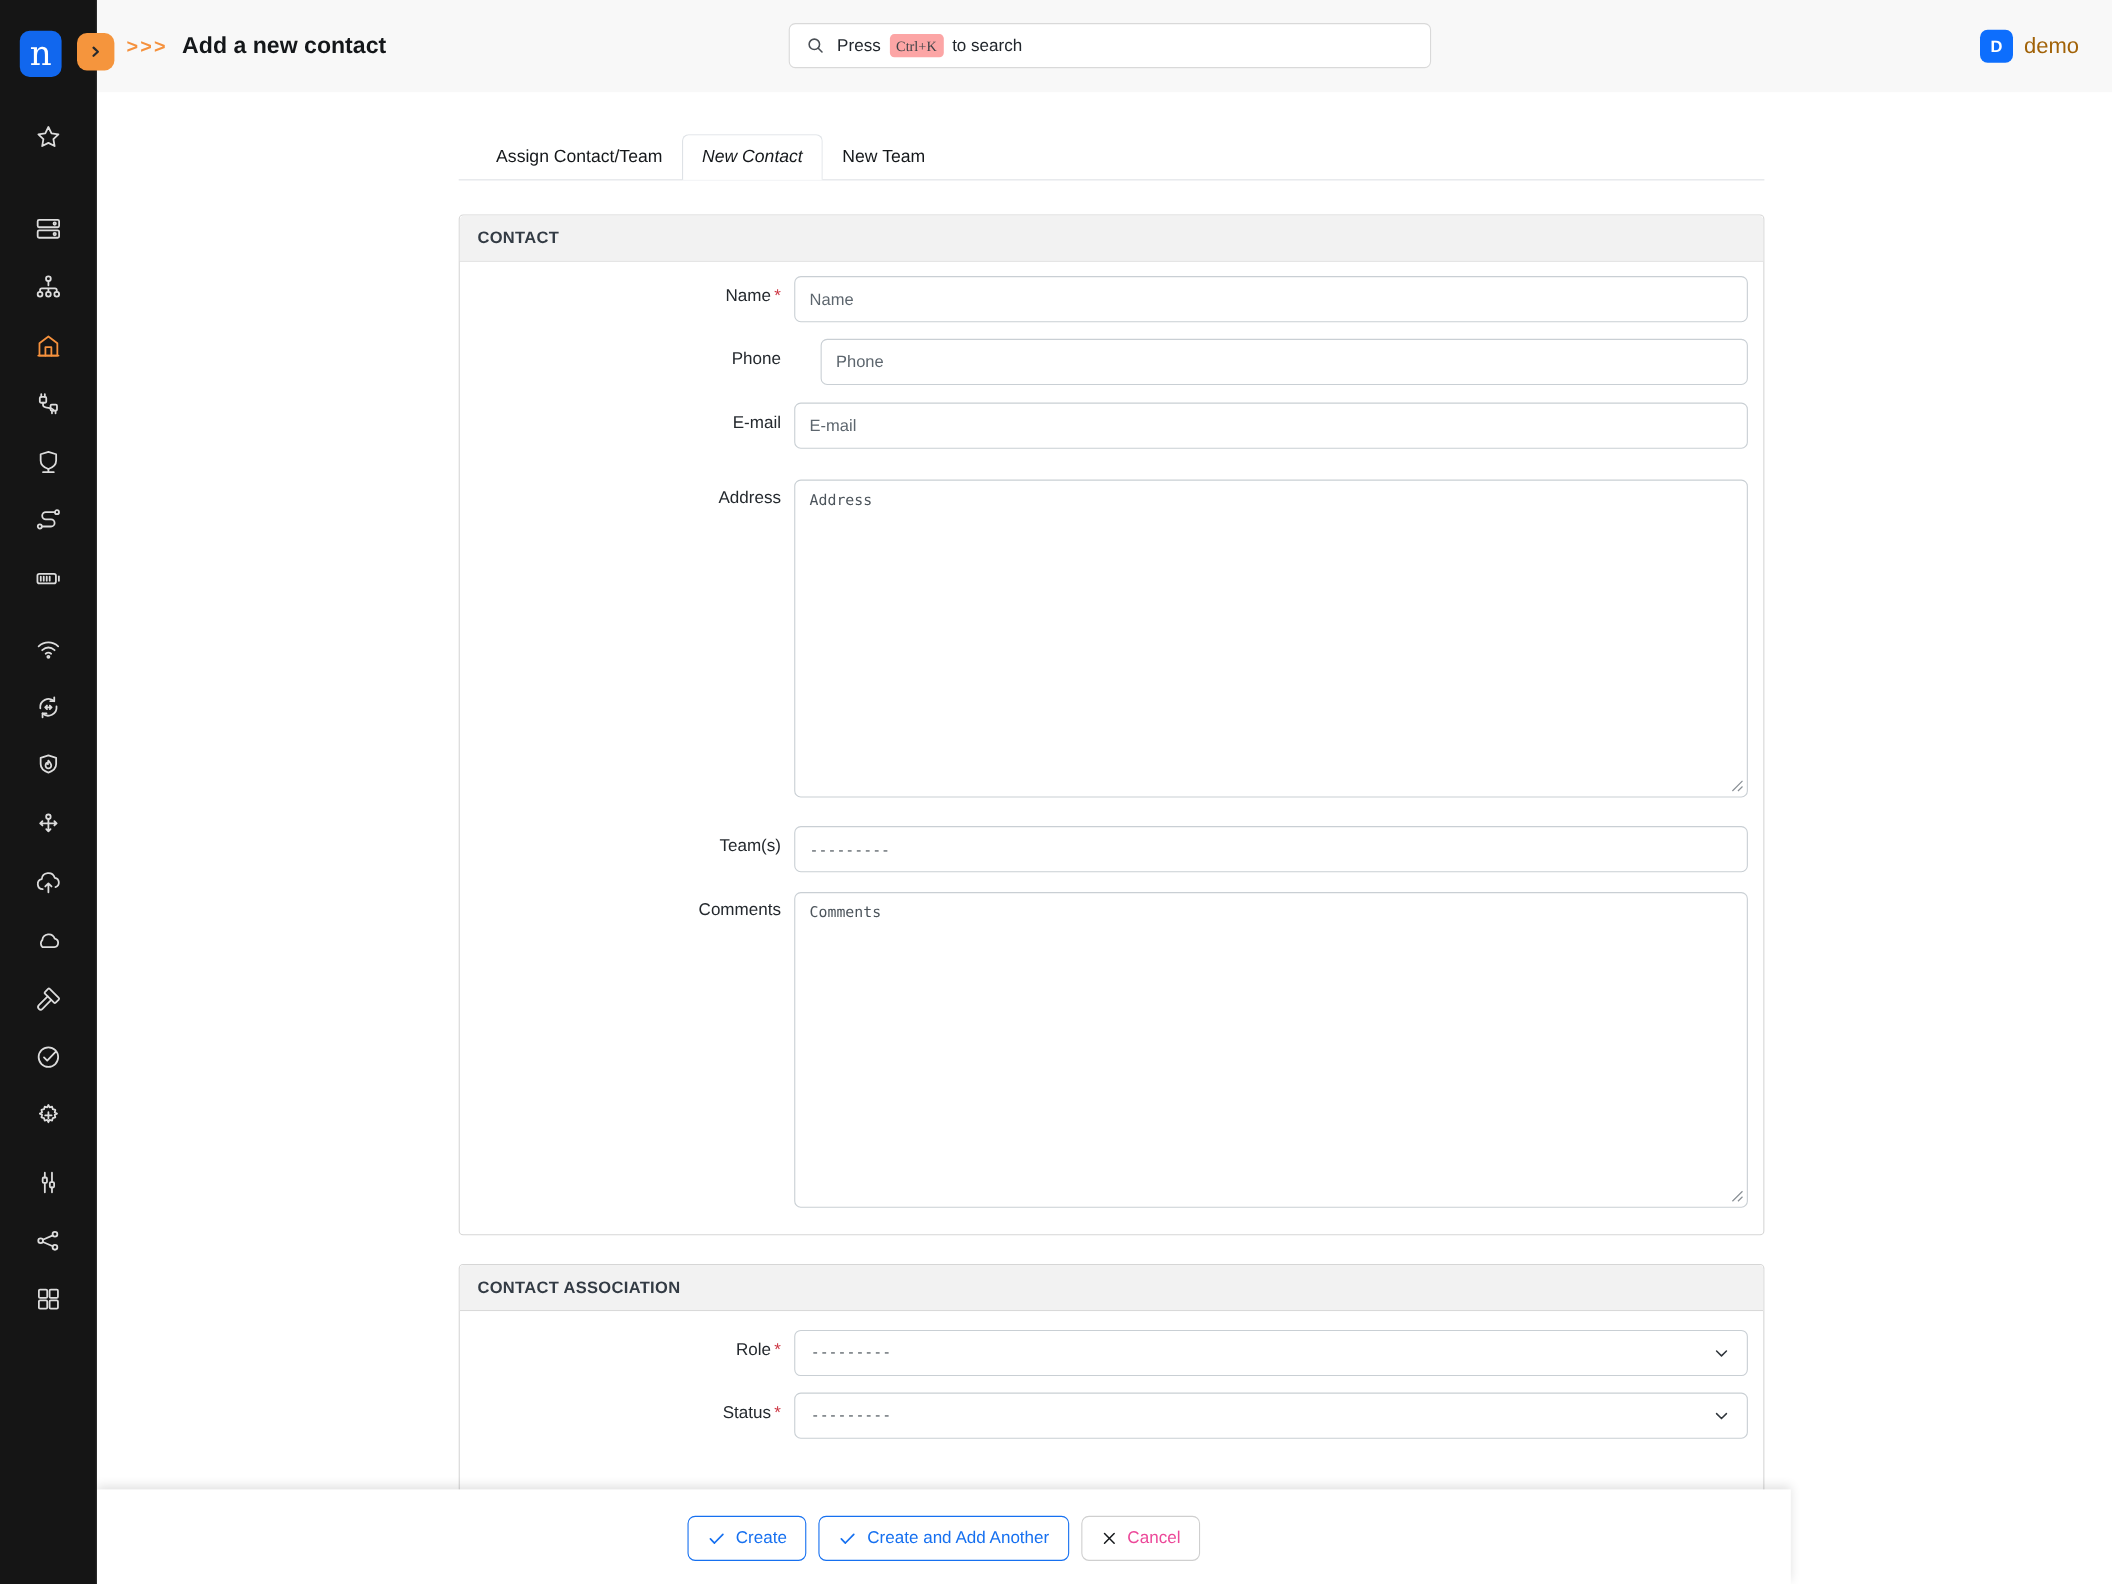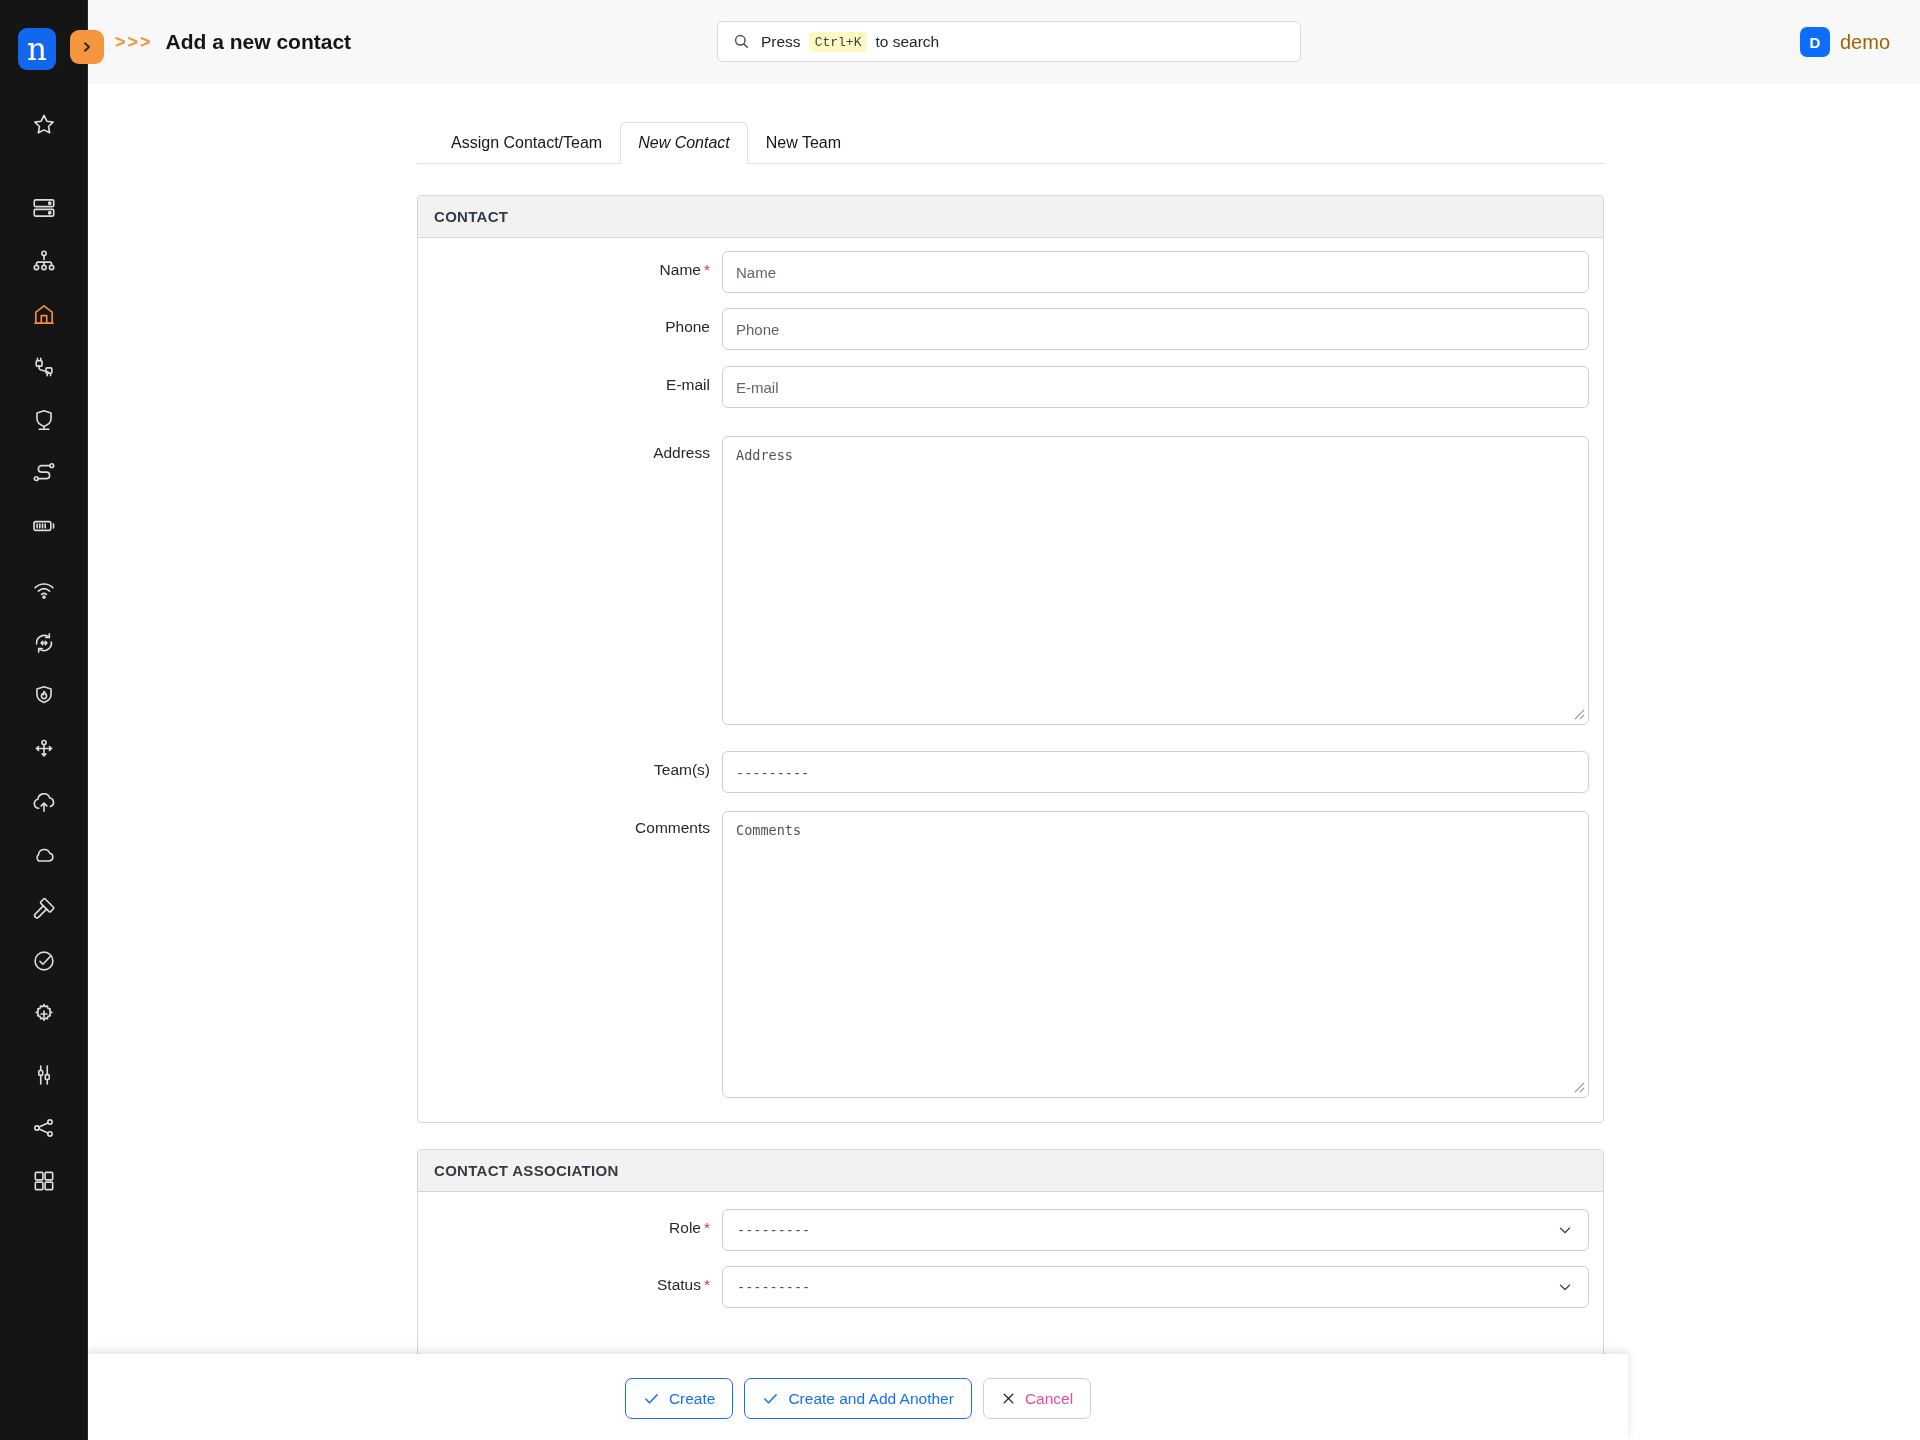--- a/index.html
+++ b/index.html
@@ -46,22 +46,22 @@
   .breadcrumb-arrows { color:#f5913d; font-size:18px; font-weight:700; letter-spacing:2px; }
   .page-title { font-size:21px; font-weight:700; color:#14171a; }
   .searchbar {
     position:absolute; left:629px; top:21px; width:584px; height:41px;
     background:#fff; border:1px solid #d9d9d9; border-radius:6px;
     display:flex; align-items:center; padding:0 14px; gap:10px; cursor:text;
   }
   .searchbar svg { stroke:#4a4f55; fill:none; stroke-width:1.8; stroke-linecap:round; }
   .search-text { font-size:15.5px; color:#21262c; display:flex; align-items:center; gap:8px; }
   .kbd {
-    font-family:Liberation Mono, monospace; font-size:13px; color:#3f4347;
-    background:#fef9c3; border-radius:4px; padding:3px 6px 2px;
+    font-family:Liberation Serif, serif; font-size:13px; color:#3f4347;
+    background:#fca5a5; border-radius:4px; padding:3px 6px 2px;
   }
   .user { position:absolute; right:30px; top:0; height:84px;
     display:flex; align-items:center; gap:10px; cursor:pointer; }
   .avatar {
     width:30px; height:30px; background:#0d6efd; border-radius:7px; color:#fff;
     font-size:15px; font-weight:700; display:flex; align-items:center; justify-content:center;
   }
   .user-name { font-size:20px; color:#a16207; }
 
   
@@ -336,21 +336,21 @@
 
       <div class="form-row">
         <div class="label-col">
           <span>Name</span><span class="req">*</span>
         </div>
         <div class="input-col">
           <input class="text-input" type="text" placeholder="Name" style="">
         </div>
       </div>
 
-      <div class="form-row" style="margin-bottom:16px;">
+      <div class="form-row" style="margin-bottom:16px;gap:24px;">
         <div class="label-col">Phone</div>
         <div class="input-col">
           <input class="text-input" type="text" placeholder="Phone" style="">
         </div>
       </div>
 
       <div class="form-row" style="margin-bottom:28px;">
         <div class="label-col">E-mail</div>
         <div class="input-col">
           <input class="text-input" type="text" placeholder="E-mail" style="">

